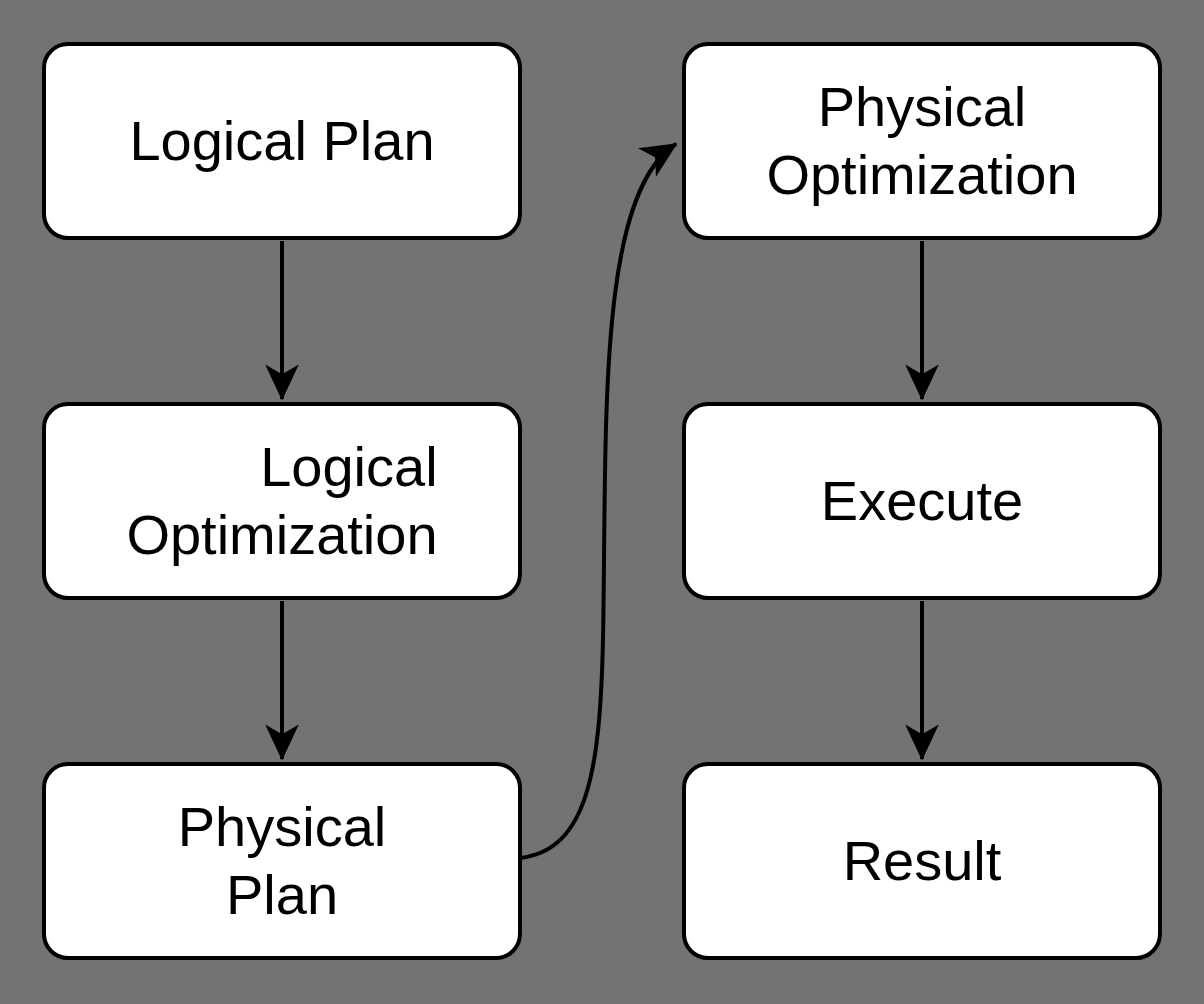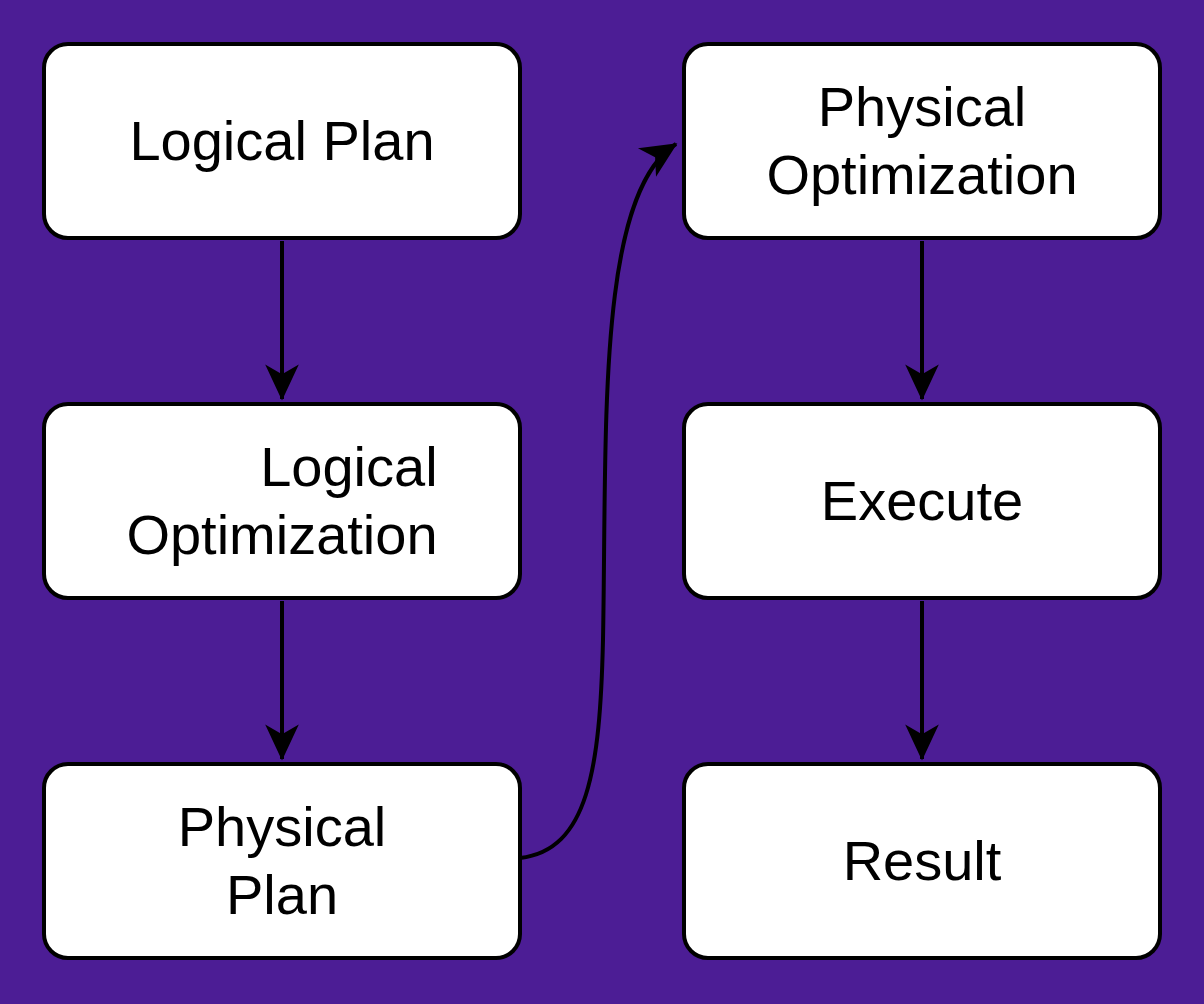--- a/index.html
+++ b/index.html
@@ -4,21 +4,21 @@
 <style>
   html, body {
     margin: 0;
     padding: 0;
     background: #ffffff;
   }
   .canvas {
     position: relative;
     width: 1204px;
     height: 1004px;
-    background: #4c1d95;
+    background: #737373;
     overflow: hidden;
     font-family: "Liberation Sans", sans-serif;
   }
   .node {
     position: absolute;
     box-sizing: border-box;
     width: 480px;
     height: 198px;
     background: #ffffff;
     border: 4px solid #000000;

